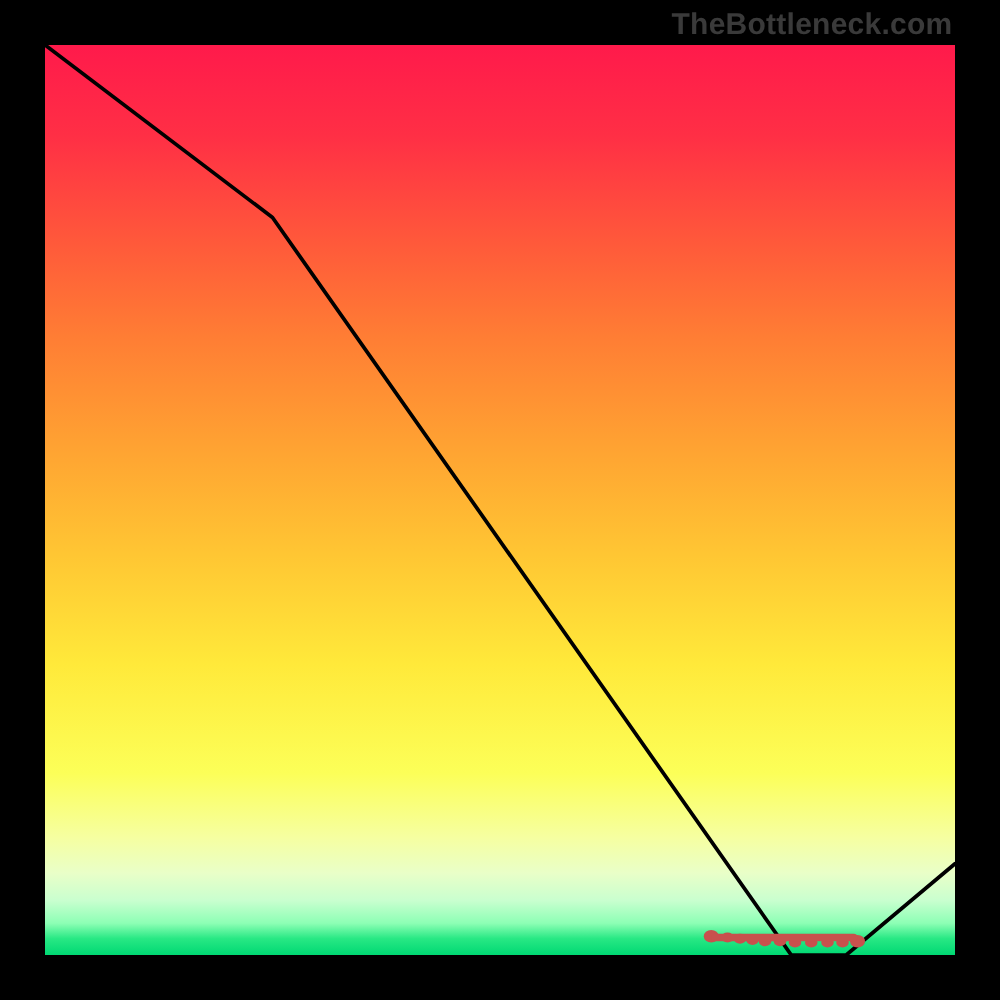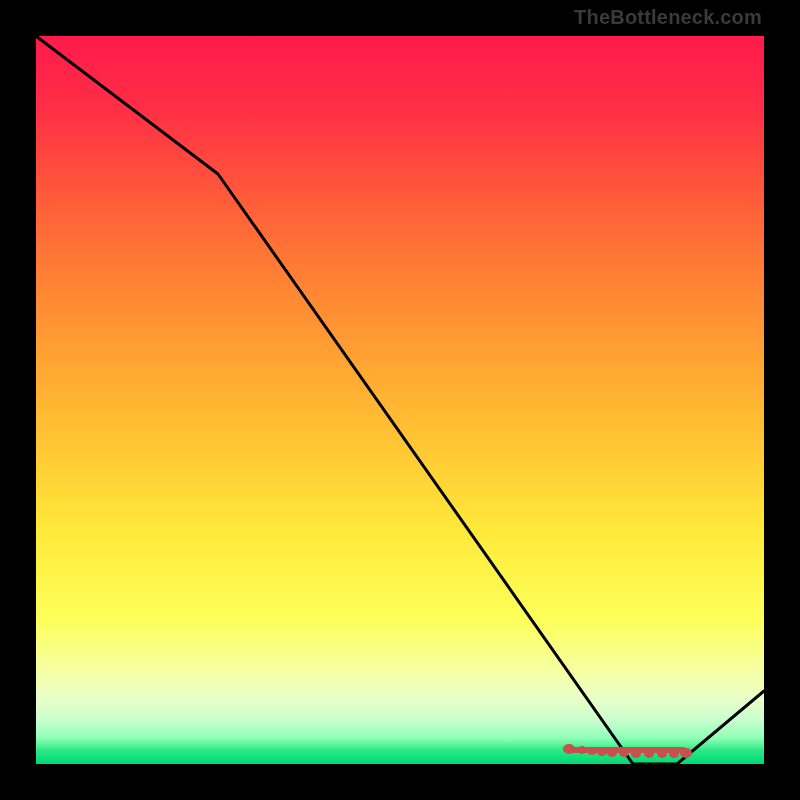--- a/index.html
+++ b/index.html
@@ -47,21 +47,21 @@
     top: 0;
     width: 728px;
     height: 728px;
     pointer-events: none;
   }
   .attribution {
     position: absolute;
     top: 6px;
     right: 38px;
     color: #3a3a3a;
-    font-size: 20px;
+    font-size: 24px;
     font-weight: 600;
     letter-spacing: 0.2px;
   }
 </style>
 </head>
 <body>
 
 <div class="stage">
   <div class="plot">
     <svg class="line" viewBox="0 0 728 728">

